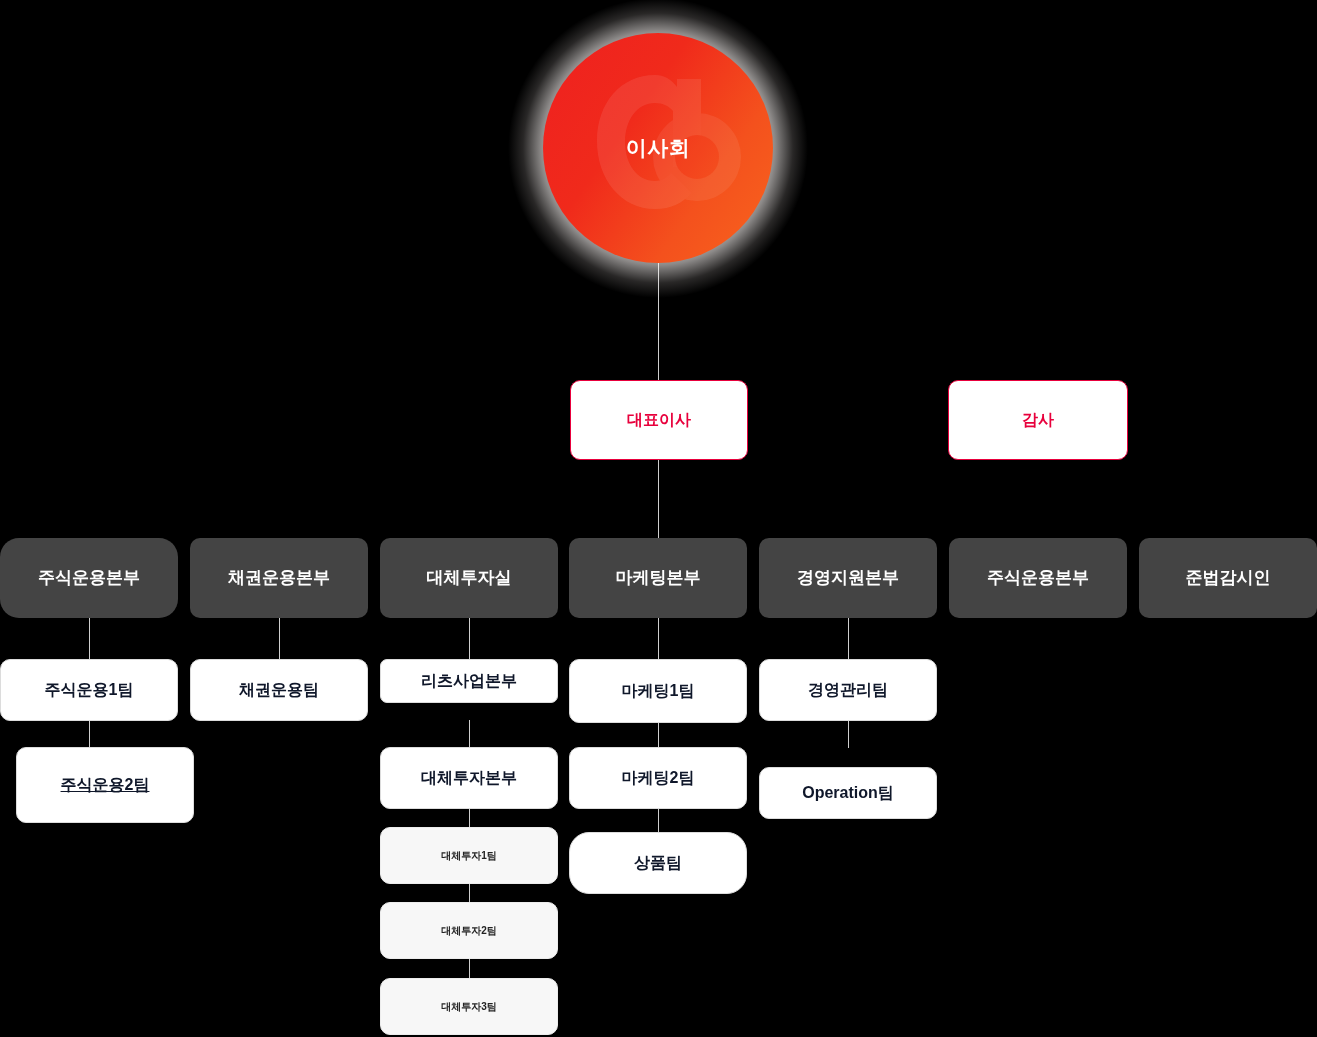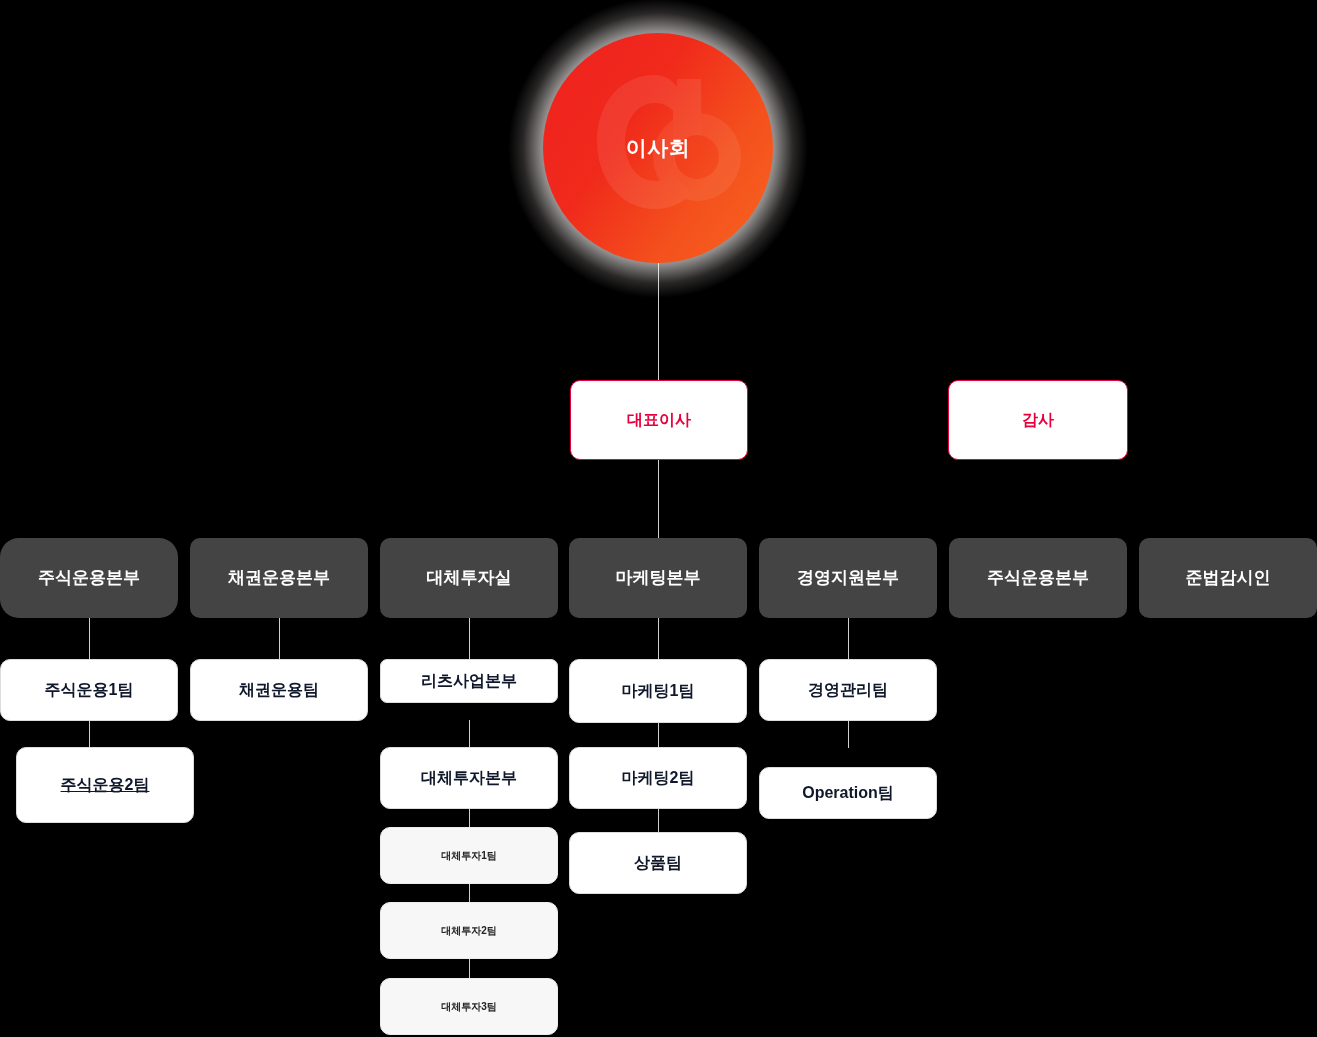--- a/index.html
+++ b/index.html
@@ -243,21 +243,21 @@
   </div>
 
   <div class="node team" style="left:569px; top:659px; width:178px; height:64px;">
     <span>마케팅1팀</span>
   </div>
 
   <div class="node team" style="left:569px; top:747px; width:178px; height:62px;">
     <span>마케팅2팀</span>
   </div>
 
-  <div class="node team" style="left:569px; top:832px; width:178px; height:62px;">
+  <div class="node team" style="left:569px; top:832px; width:178px; height:62px;border-radius:20px;">
     <span>상품팀</span>
   </div>
 
   <div class="node team" style="left:759px; top:659px; width:178px; height:62px;">
     <span>경영관리팀</span>
   </div>
 
   <div class="node team" style="left:759px; top:747px; width:178px; height:52px;margin-top:20px;">
     <span>Operation팀</span>
   </div>

